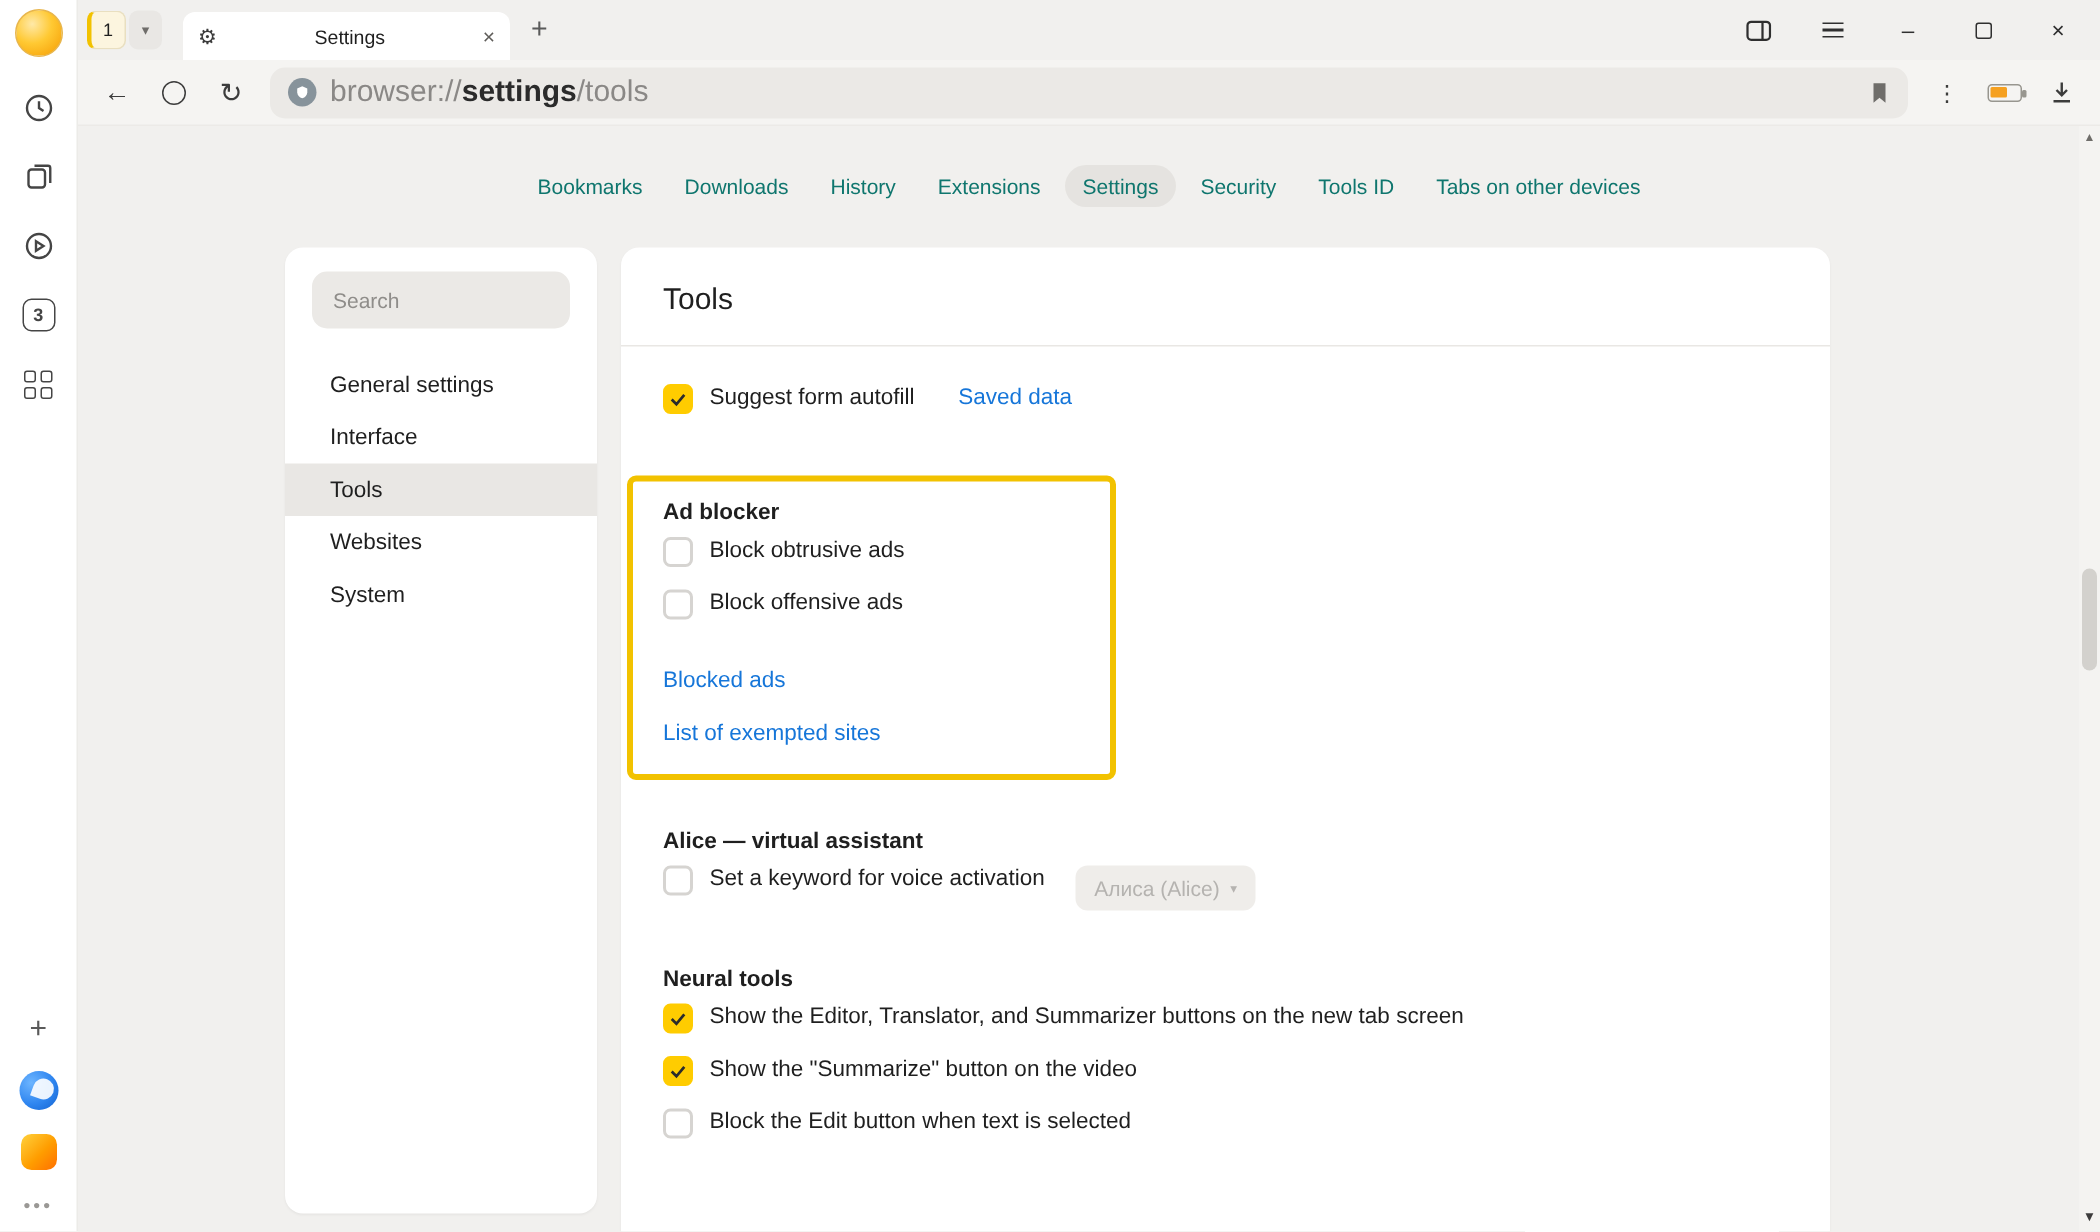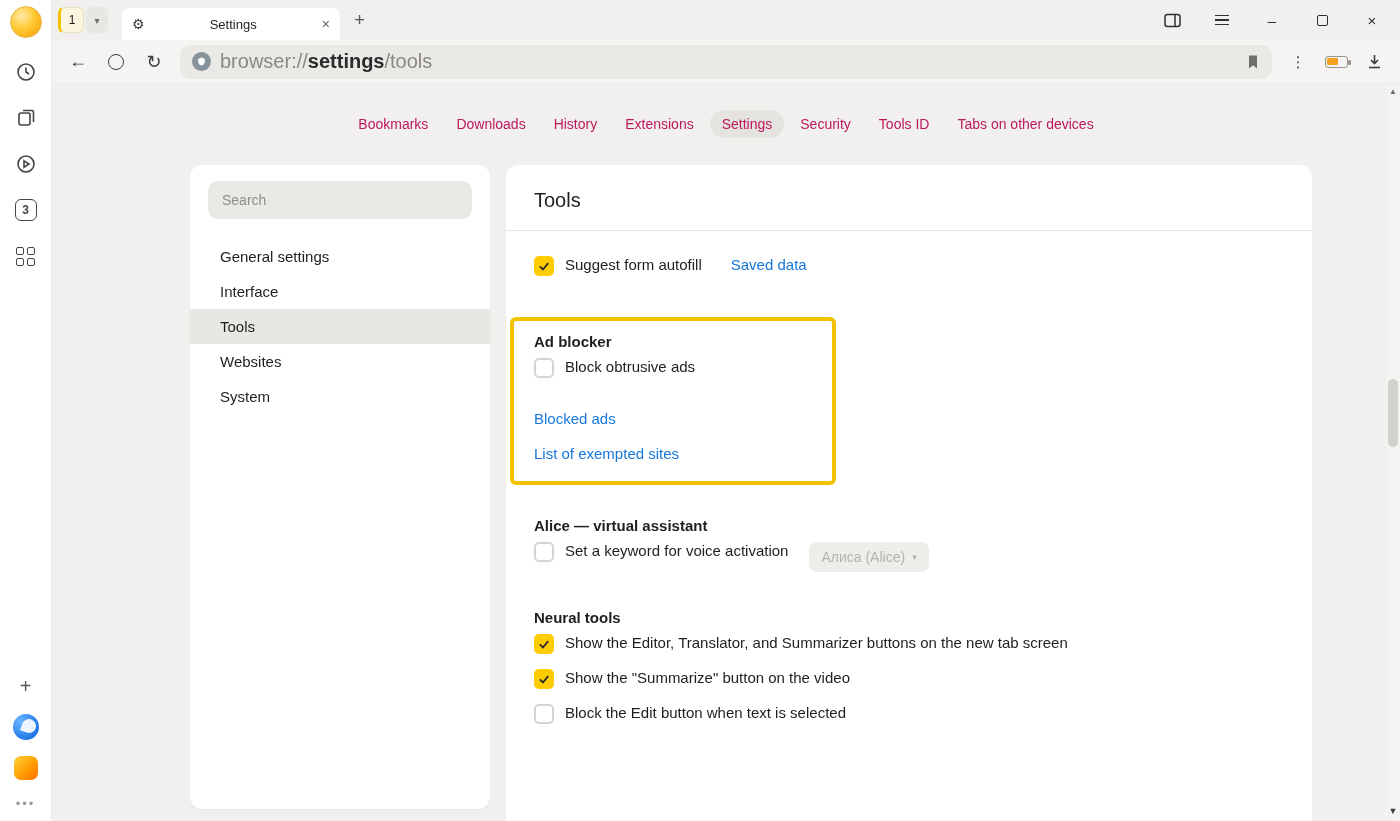--- a/index.html
+++ b/index.html
@@ -52,27 +52,27 @@
   .url { font-size:20px; color:#8a8886; white-space:nowrap; overflow:hidden; flex:1; }
   .url b { color:#2b2b2b; font-weight:bold; }
   .bkm { margin-left:auto; flex:none; cursor:pointer; display:flex; }
   .battery { width:23px; height:12px; border:1.5px solid #98968f; border-radius:3px; position:relative; padding:1.5px; }
   .battery::after { content:""; position:absolute; right:-4px; top:3px; width:2.5px; height:5px; background:#98968f; border-radius:1px; }
   .battery i { display:block; height:100%; width:60%; background:#f5a020; border-radius:1px; }
 
   
   .content { flex:1; position:relative; background:#f1f0ee; overflow:hidden; }
   .page-nav { display:flex; justify-content:center; align-items:center; gap:4px; padding-top:26px; }
-  .pn-item { font-size:14px; color:#be185d; padding:6px 12px; border-radius:15px; cursor:pointer; white-space:nowrap;text-align:right; }
+  .pn-item { font-size:14px; color:#0f766e; padding:6px 12px; border-radius:15px; cursor:pointer; white-space:nowrap;text-align:right; }
   .pn-item.active { background:#e5e3e0; }
 
   .cards { display:flex; gap:16px; margin:27px 0 0 138px; align-items:flex-start; }
   .card { background:#ffffff; border-radius:12px; box-shadow:0 1px 2px rgba(0,0,0,0.05); }
 
-  .side-card { width:300px; height:644px; padding-top:16px; flex:none; }
+  .side-card { width:208px; height:644px; padding-top:16px; flex:none; }
   .search-box { margin:0 18px 20px; }
   .search-box input { width:100%; height:38px; background:#ebe9e6; border:none; border-radius:10px; padding:0 14px; font-size:14px; color:#2b2b2b; font-family:"Liberation Sans",sans-serif; outline:none; }
   .search-box input::placeholder { color:#8f8d8a; }
   .menu-item { height:35px; display:flex; align-items:center; padding-left:30px; font-size:15px; cursor:pointer; }
   .menu-item.active { background:#e9e7e4; }
 
   .main-card { width:806px; height:700px; flex:none; }
   .card-head { padding:24px 28px 18px; }
   .page-title { font-size:20px; font-weight:500; }
   .divider { height:1px; background:#e9e7e4; }
@@ -261,20 +261,26 @@
             </div>
 
             <div class="ad-box">
               <div class="sec-head">Ad blocker</div>
               <div class="row">
                 <span class="cbx">
                   
                 </span>
                 <span class="row-label">Block obtrusive ads</span>
               </div>
+              <div class="row">
+                <span class="cbx">
+                  
+                </span>
+                <span class="row-label">Block offensive ads</span>
+              </div>
               <div class="link-row"><span class="link">Blocked ads</span></div>
               <div class="link-row"><span class="link">List of exempted sites</span></div>
             </div>
 
             <div class="alice-sec">
               <div class="sec-head">Alice — virtual assistant</div>
               <div class="row">
                 <span class="cbx">
                   
                 </span>

